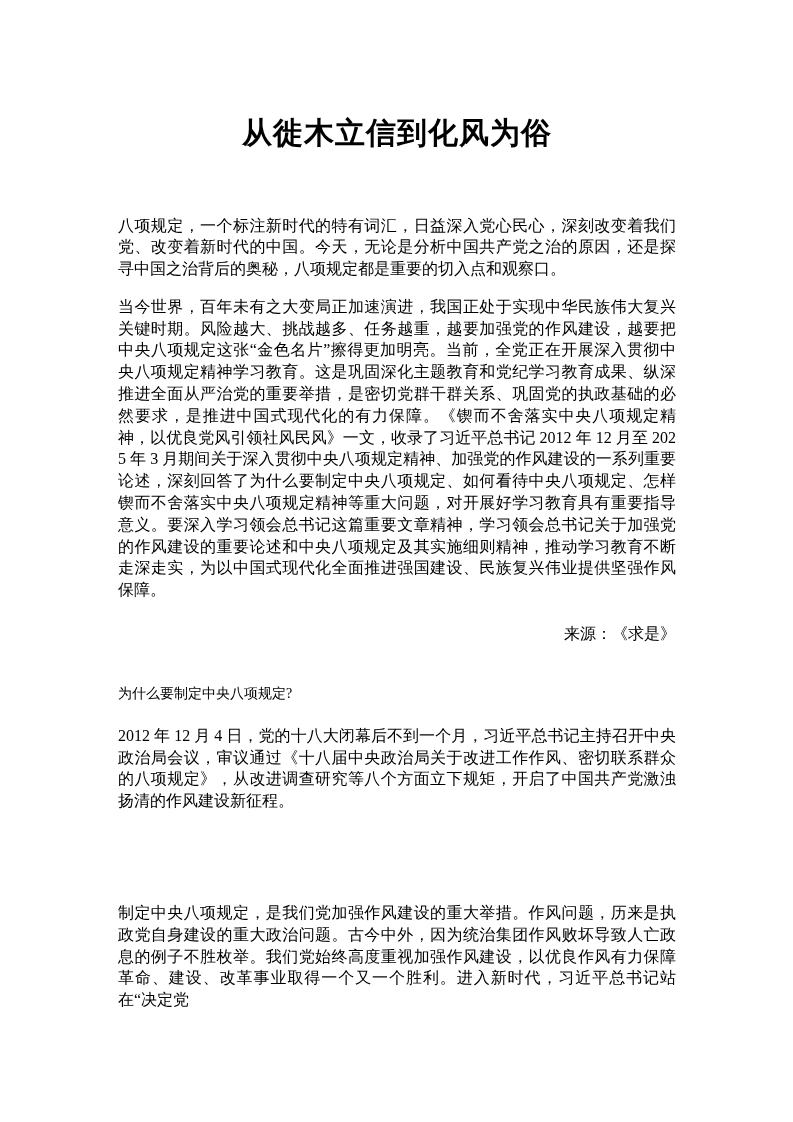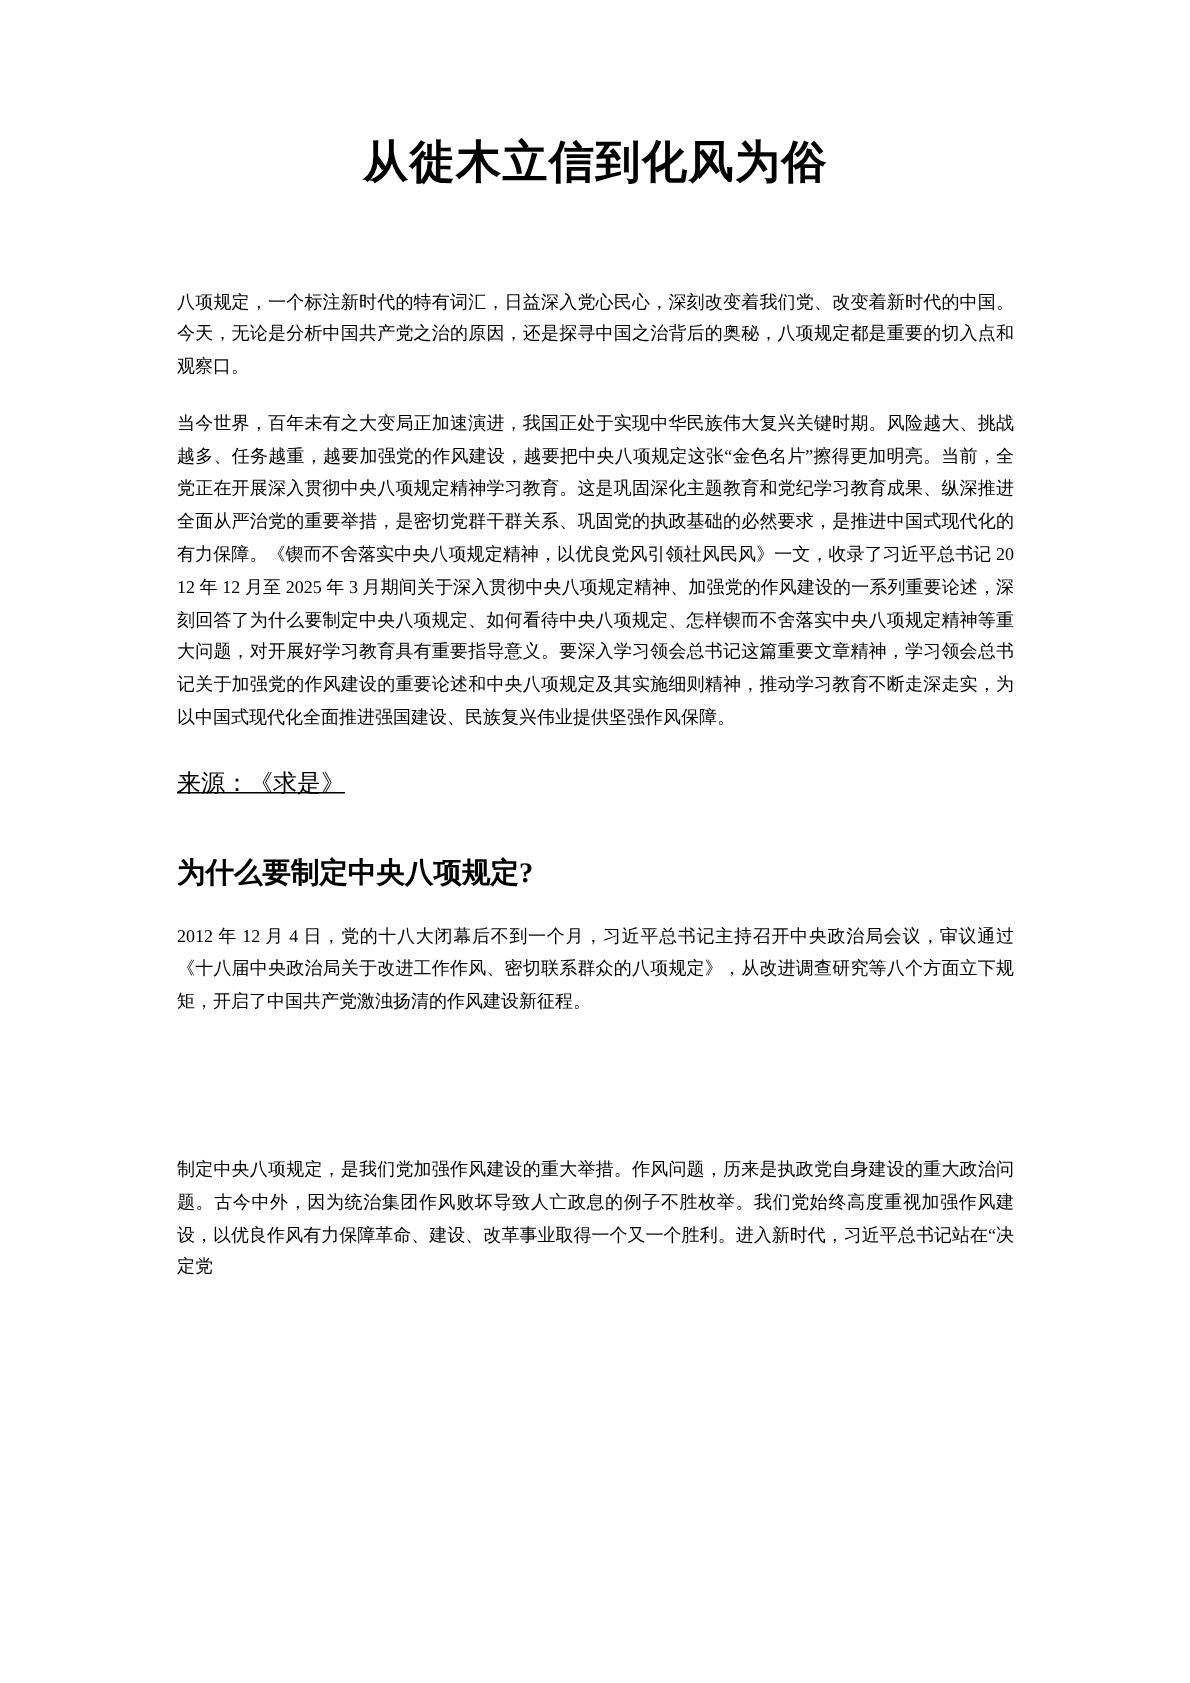--- a/index.html
+++ b/index.html
@@ -6,54 +6,53 @@
     margin: 0;
     padding: 0;
     background: #ffffff;
   }
   .page {
     position: relative;
     width: 793px;
     height: 1122px;
     background: #ffffff;
     box-sizing: border-box;
-    padding: 90px 117px 0 118px;
+    padding: 114px 117px 0 118px;
     color: #000000;
     font-family: "Liberation Serif", "DejaVu Serif", serif;
     overflow: hidden;
   }
   .doc-title {
     font-size: 30px;
     font-weight: bold;
     text-align: center;
     margin: 0;
     line-height: 1.25;
     letter-spacing: 1px;
   }
   .para {
-    font-size: 12px;
+    font-size: 16px;
     line-height: 21.8px;
     text-align: justify;
     text-justify: inter-ideograph;
     margin: 16px 0 0 0;
     word-break: break-all;
   }
   .para.first {
     margin-top: 63px;
   }
   .source-line {
     font-size: 16px;
     line-height: 21.8px;
-    text-align: left;
+    text-align: right;
     margin: 22px 0 0 0;
-    text-decoration: underline;
   }
   .section-heading {
-    font-size: 19px;
-    font-weight: bold;
+    font-size: 14px;
+    font-weight: normal;
     line-height: 22px;
     margin: 38px 0 0 0;
   }
   .para.after-heading {
     margin-top: 20px;
   }
   .para.last {
     margin-top: 90px;
   }
 </style>

